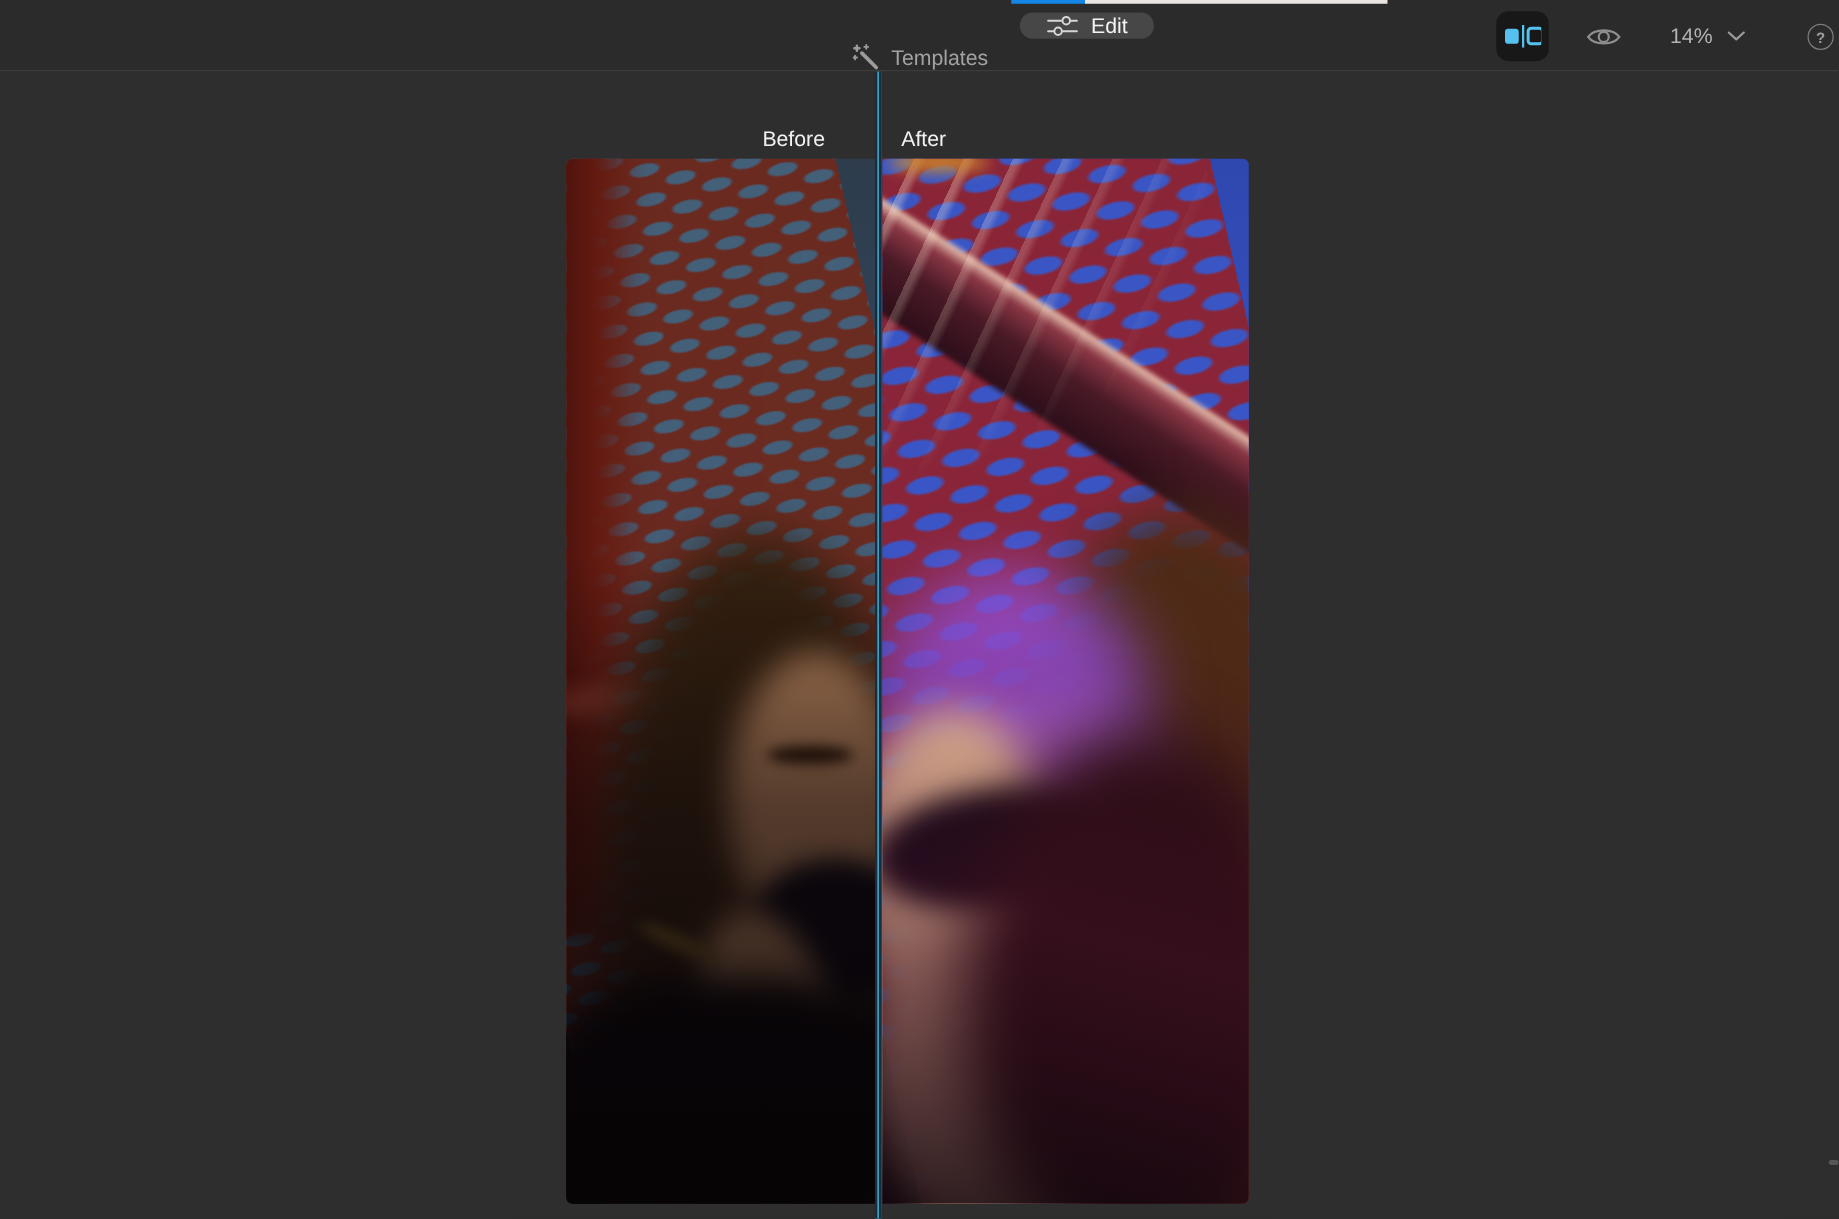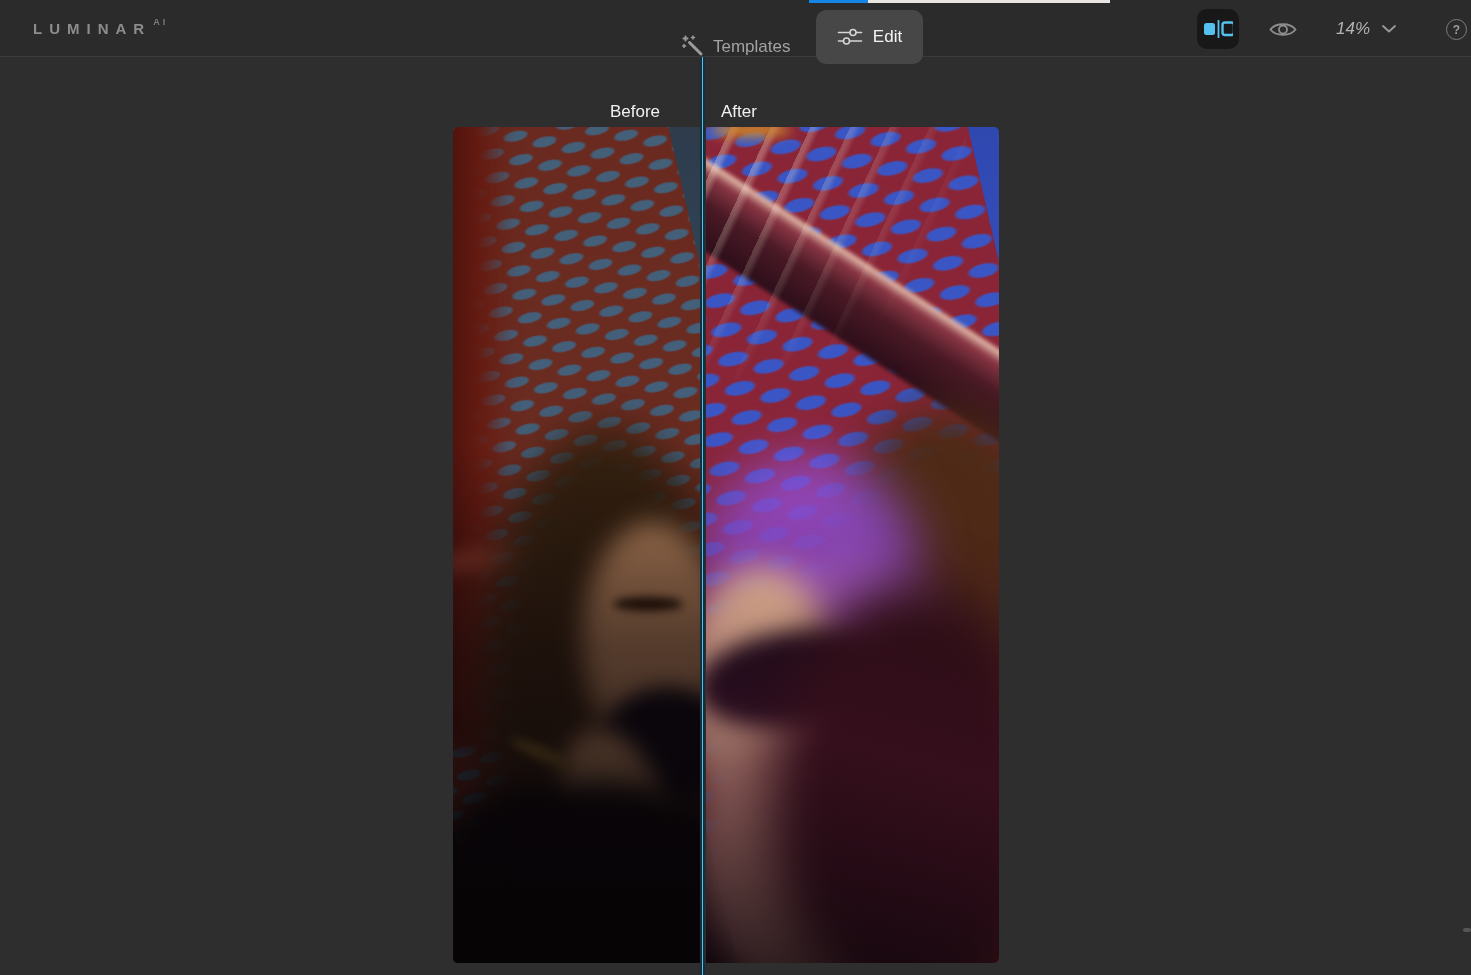--- a/index.html
+++ b/index.html
@@ -16,32 +16,32 @@
 
   .logo { position:absolute; left:33px; top:0; height:57px; display:flex; align-items:center; }
   .logo-main { color:#8c8c8c; font-size:15px; font-weight:600; letter-spacing:7px; }
   .logo-sup { color:#7d7d7d; font-size:9px; font-weight:600; letter-spacing:3px;
               margin-left:2px; transform:translateY(-7px); display:inline-block; }
 
   .templates-tab { position:absolute; left:682px; top:0; height:57px; display:flex;
                    align-items:flex-end; gap:9px; cursor:pointer; }
   .templates-label { color:#a2a2a2; font-size:17px; }
 
-  .edit-btn { position:absolute; left:816px; top:10px; width:107px; height:54px;
+  .edit-btn { position:absolute; left:816px; top:10px; width:107px; height:21px;
               background:#474747; border-radius:10px; display:flex; align-items:center;
               justify-content:center; gap:10px; cursor:pointer; }
   .edit-label { color:#f4f4f4; font-size:17px; }
 
   .compare-btn { position:absolute; left:1197px; top:9px; width:42px; height:40px;
                  background:#181819; border-radius:10px; display:flex; align-items:center;
                  justify-content:center; cursor:pointer; }
   .eye-btn { position:absolute; left:1268px; top:17px; width:30px; height:24px;
              display:flex; align-items:center; justify-content:center; cursor:pointer; }
   .zoom-ctrl { position:absolute; left:1336px; top:0; height:57px; display:flex;
-               align-items:center; gap:12px; cursor:pointer;font-style:italic; }
+               align-items:center; gap:12px; cursor:pointer; }
   .zoom-value { color:#b3b3b3; font-size:17px; }
   .help-btn { position:absolute; left:1446px; top:19px; width:21px; height:21px;
               border:1.6px solid #7d7d7d; border-radius:50%; display:flex; align-items:center;
               justify-content:center; cursor:pointer; }
   .help-q { color:#9d9d9d; font-size:12px; font-weight:600; line-height:1; }
 
   
   .label { position:absolute; top:66px; color:#f1f1f1; font-size:17px; z-index:20;margin-top:36px; }
   .before-label { left:440px; width:220px; text-align:right; }
   .after-label { left:721px; }
@@ -117,24 +117,20 @@
 
   svg { display:block; }
 </style>
 </head>
 <body>
 
 <div id="app">
 
   <div class="topbar">
 
-    <div class="logo">
-      <span class="logo-main">LUMINAR</span>
-      <span class="logo-sup">AI</span>
-    </div>
 
     <div class="templates-tab">
       <span>
         <svg width="22" height="22" viewBox="0 0 22 22" fill="none" stroke="#9b9b9b" stroke-width="2" stroke-linecap="round">
           <path d="M7.5 7.5 L19 19" stroke-width="3"></path>
           <path d="M3.5 1.5v4 M1.5 3.5h4"></path>
           <path d="M11 1v3 M9.5 2.5h3" stroke-width="1.5"></path>
           <path d="M2 9.5v3 M.8 11h2.8" stroke-width="1.5"></path>
         </svg>
       </span>

